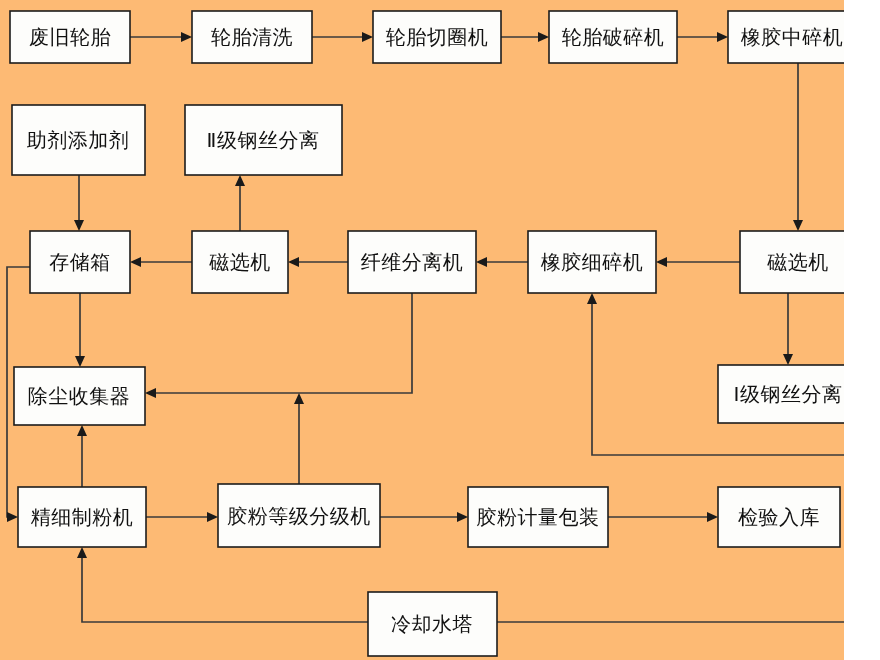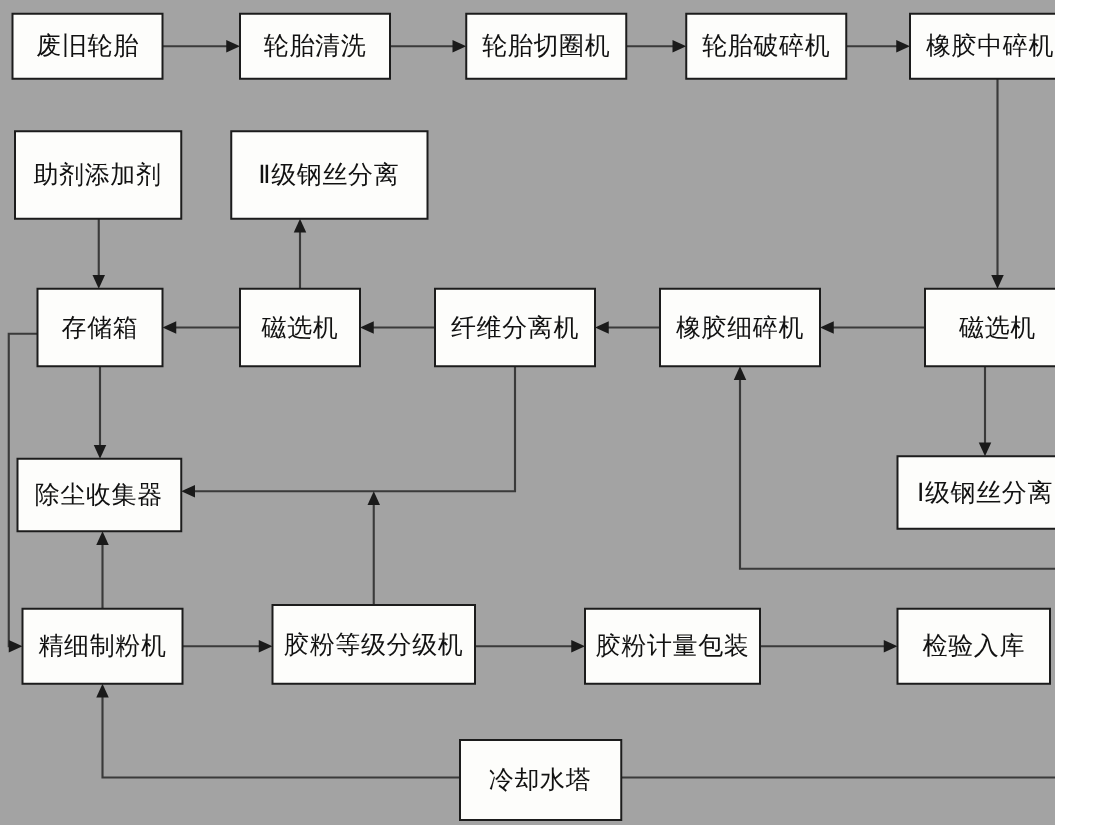--- a/index.html
+++ b/index.html
@@ -4,21 +4,21 @@
 <style>
   html, body {
     margin: 0;
     padding: 0;
     background: #ffffff;
   }
   #canvas {
     position: relative;
     width: 844px;
     height: 660px;
-    background: #a3a3a3;
+    background: #fdba74;
     font-family: "DejaVu Sans", "Liberation Sans", sans-serif;
     overflow: hidden;
   }
   #flow-svg {
     position: absolute;
     top: 0;
     left: 0;
     width: 880px;
     height: 660px;
   }

